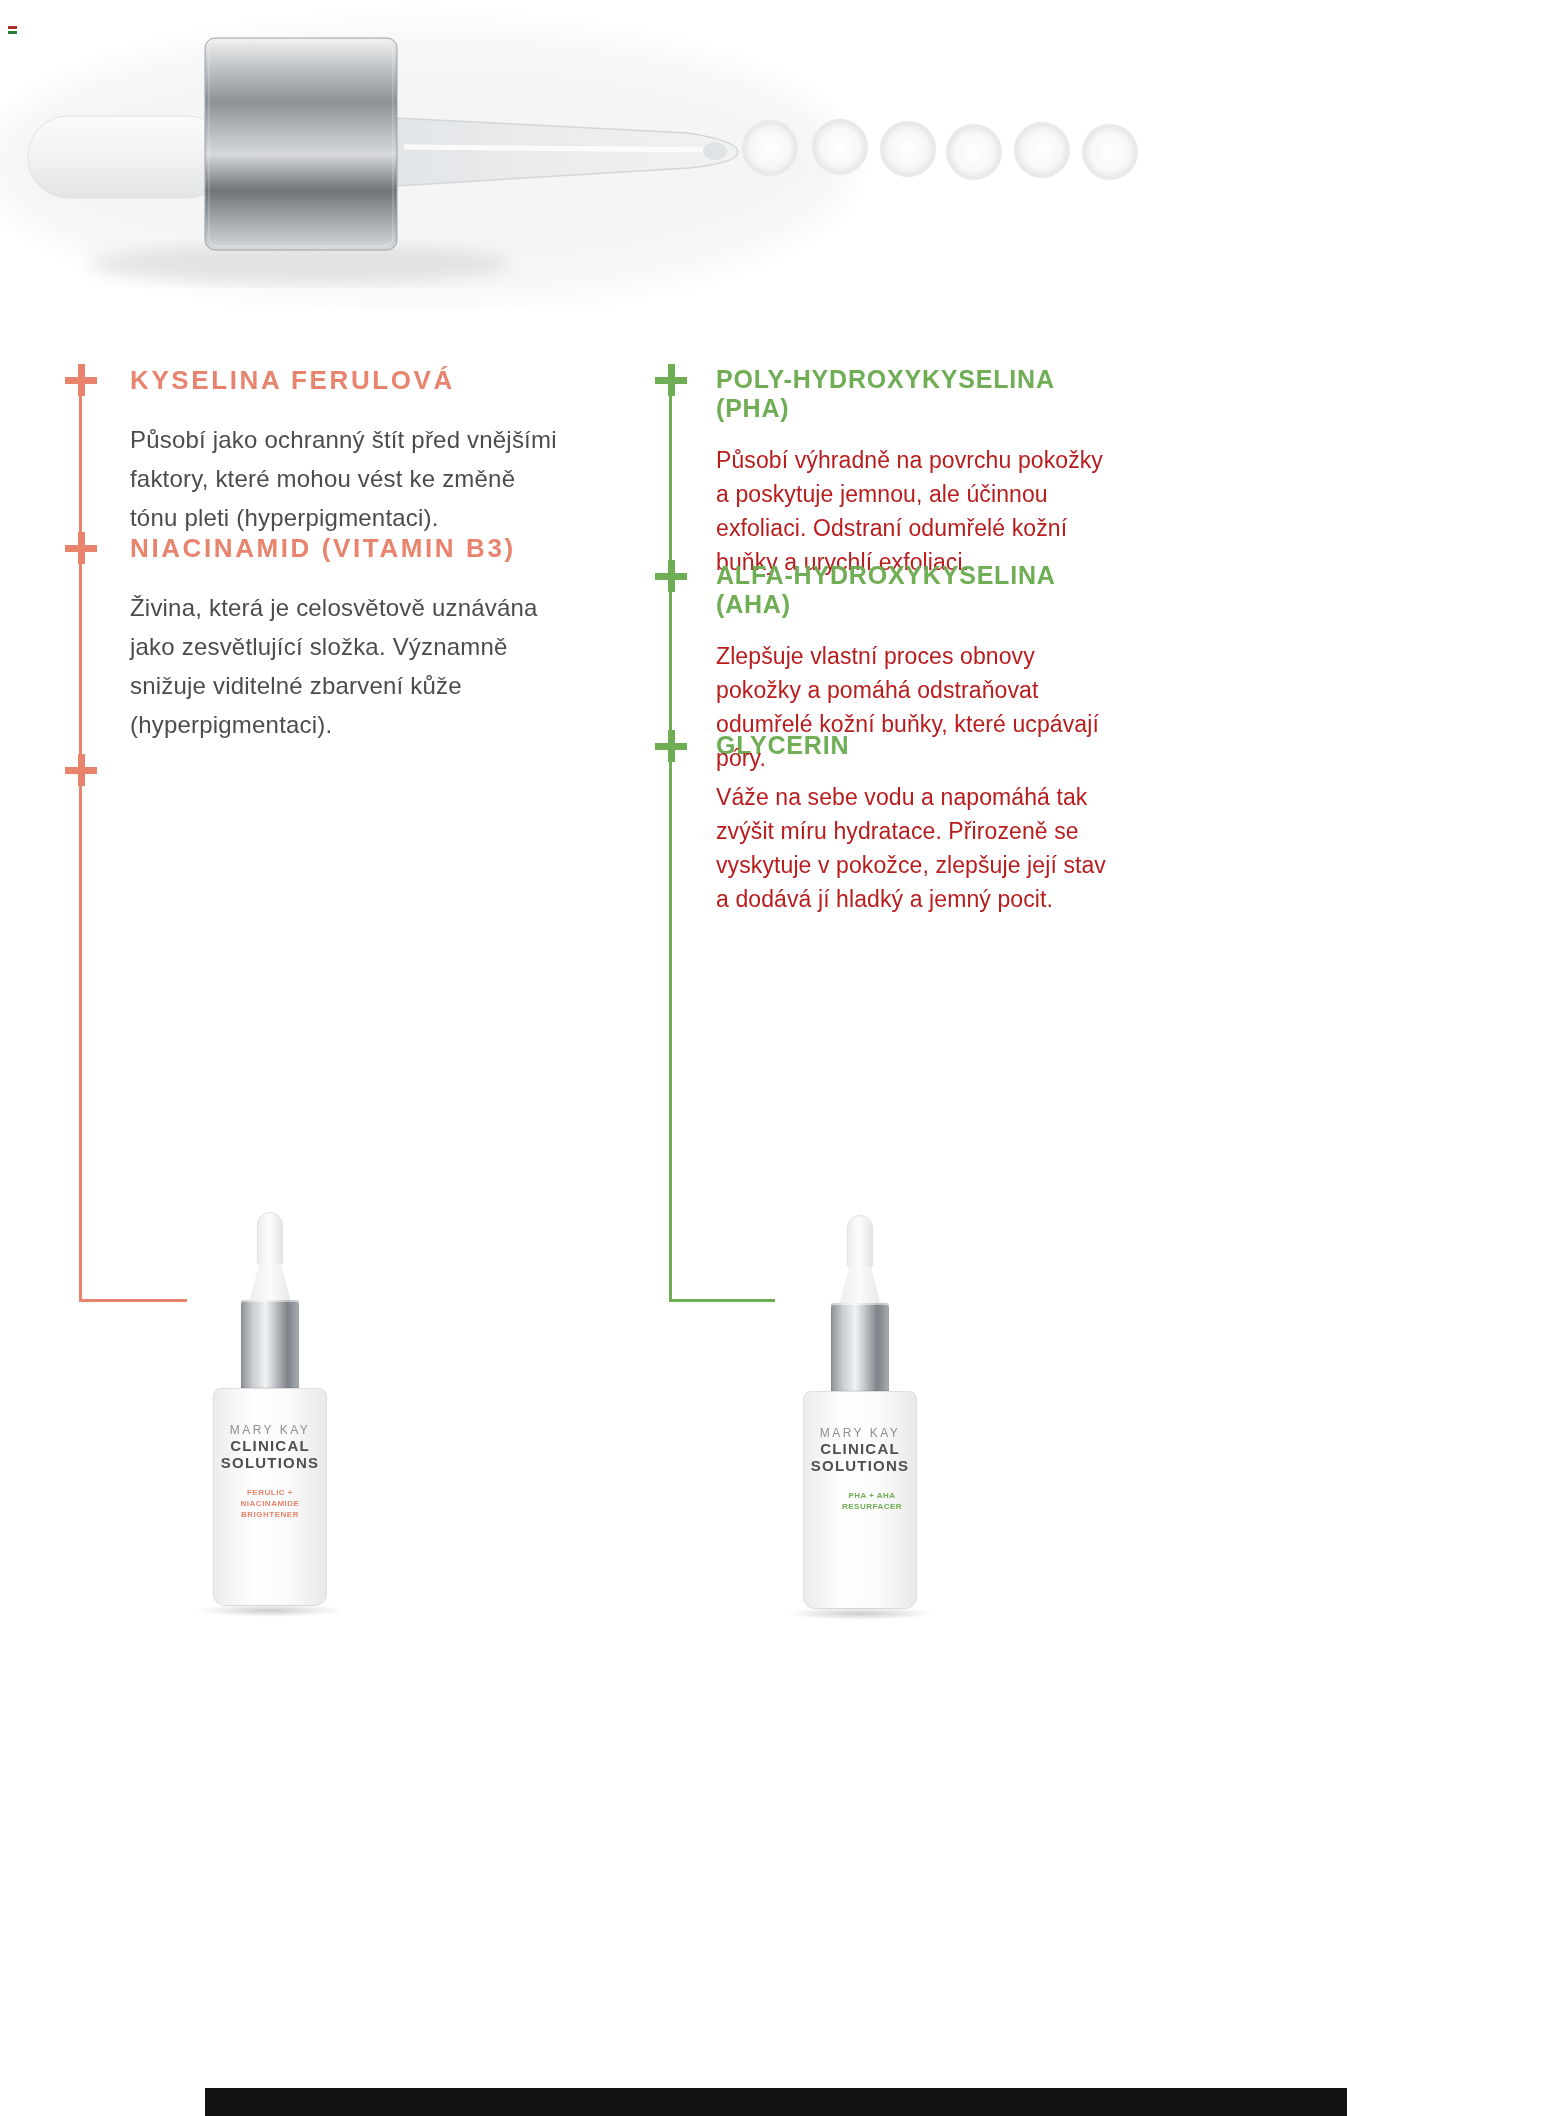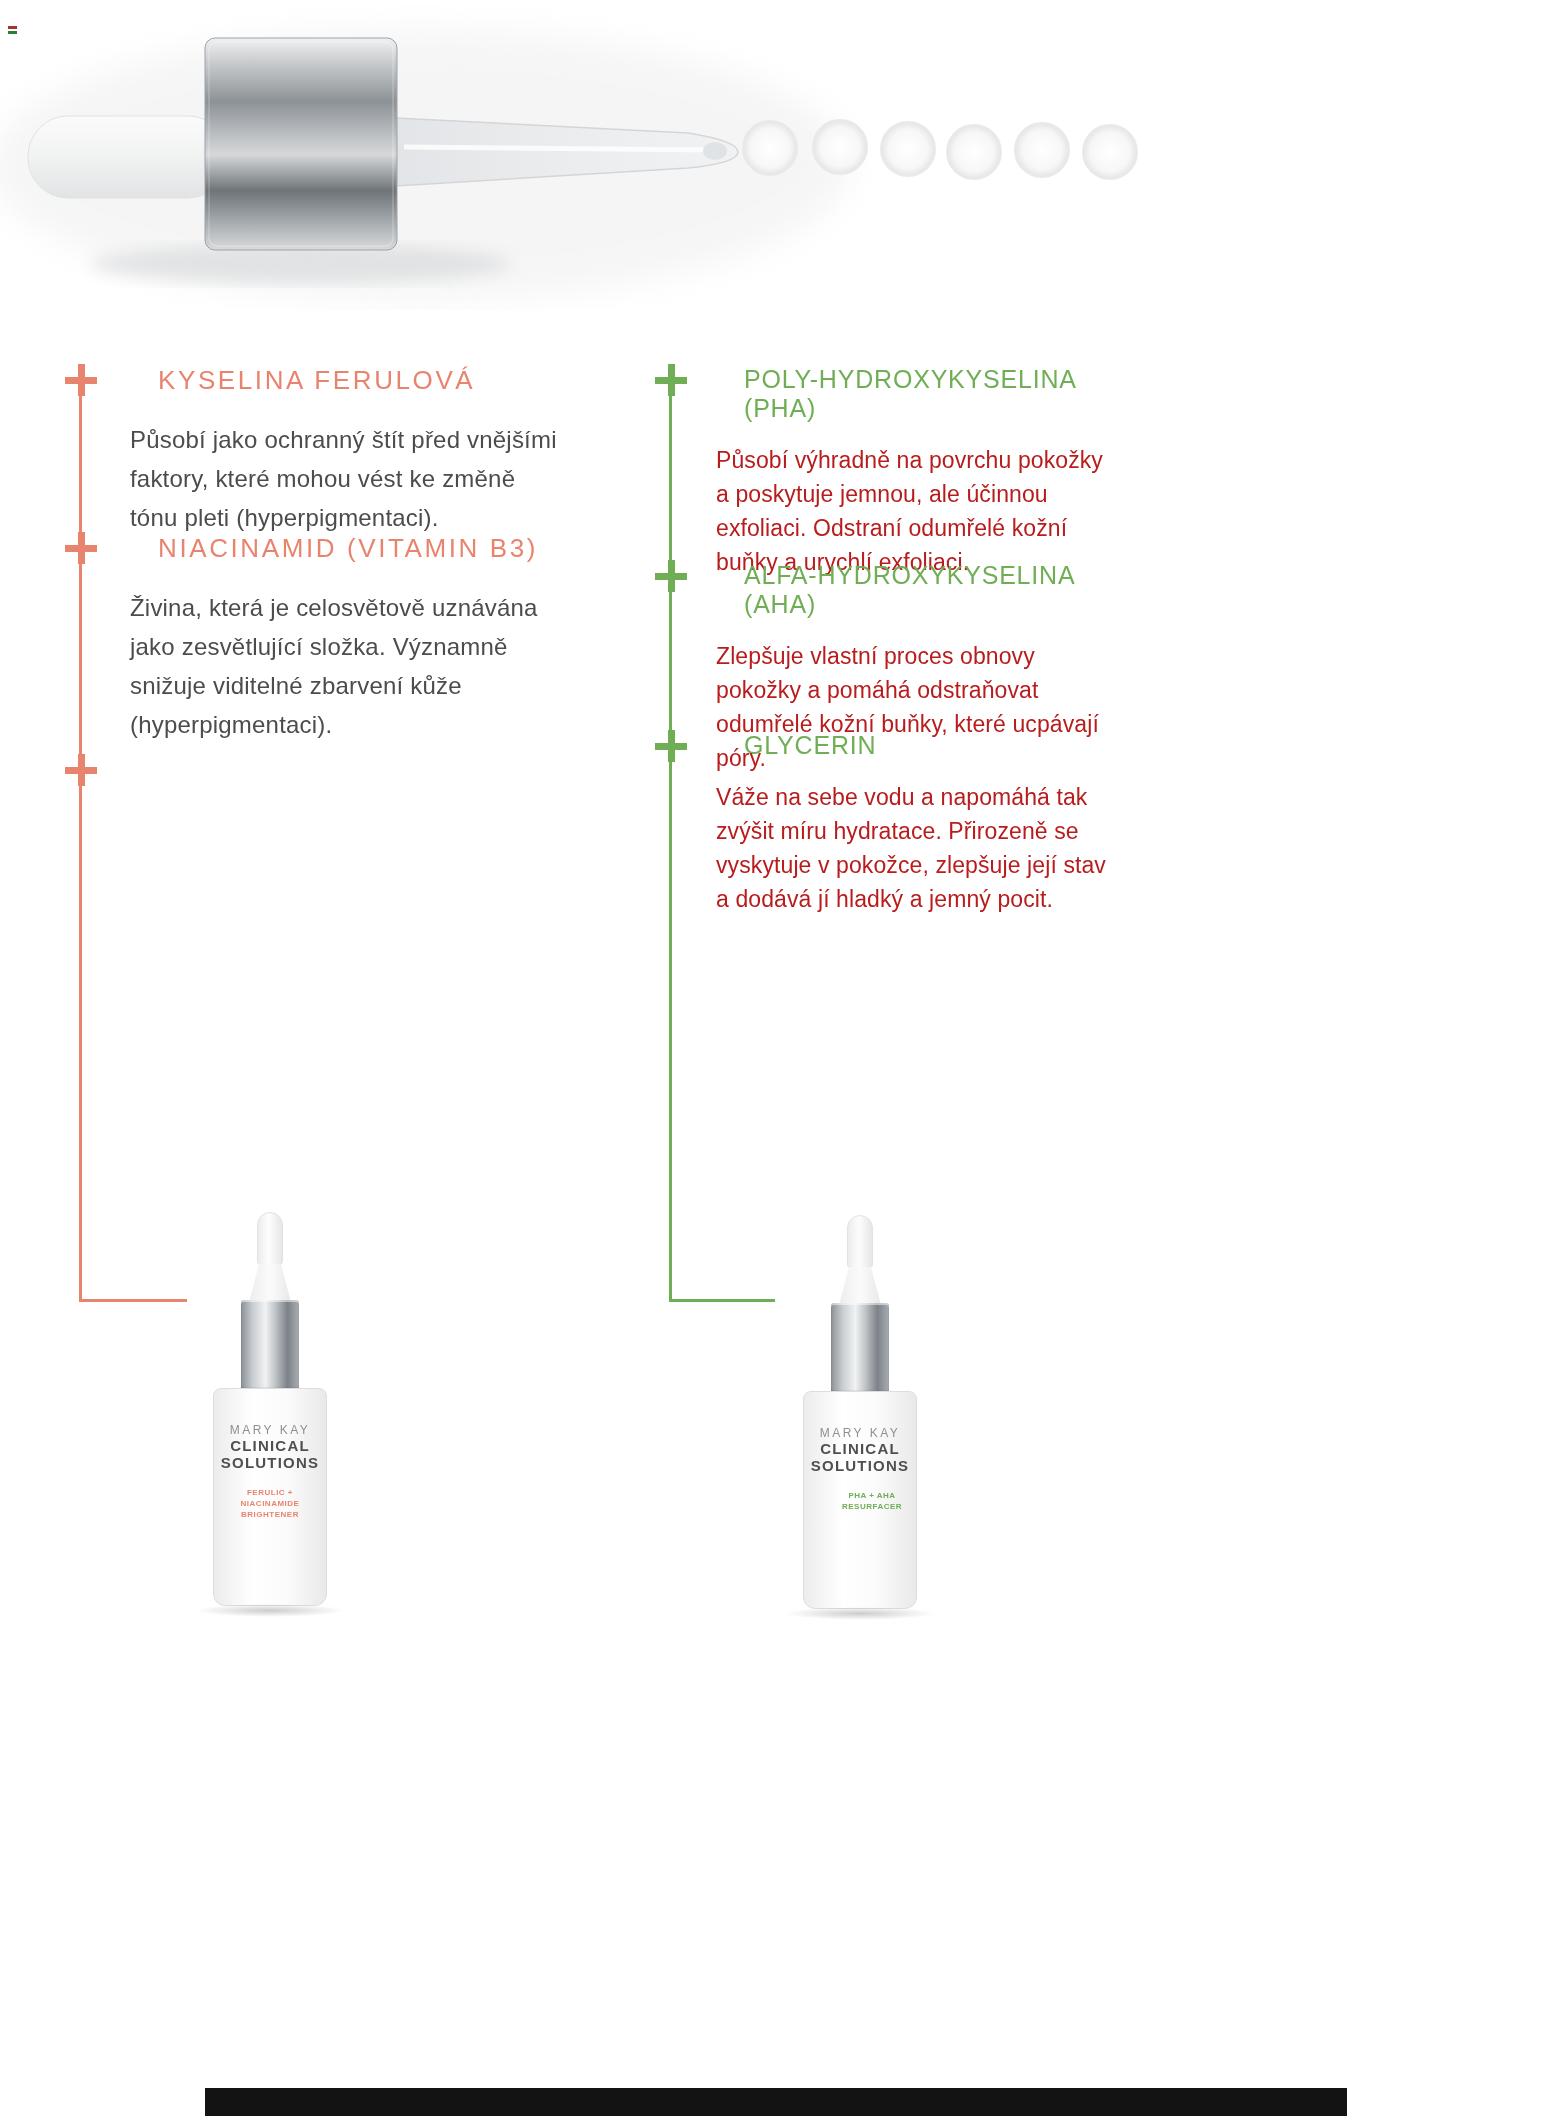--- a/index.html
+++ b/index.html
@@ -23,21 +23,21 @@
   .green-bg { background:var(--green,#6FAE55); }
 
   
   .plus { width:32px; height:32px; }
   .plus::before { content:""; position:absolute; left:0; top:13px; width:32px; height:7px; background:currentColor; }
   .plus::after  { content:""; position:absolute; left:13px; top:0; width:7px; height:32px; background:currentColor; }
   .plus.coral { color:var(--coral,#E8846E); }
   .plus.green { color:var(--green,#6FAE55); }
 
   
-  .ingredient h2 { font-size:26px; font-weight:400; letter-spacing:2.6px; margin-bottom:24px;margin-left:28px; }
+  .ingredient h2 { font-size:26px; font-weight:700; letter-spacing:2.6px; margin-bottom:24px; }
   .ingredient p  { font-size:24px; line-height:39px; color:#4c4c4c; letter-spacing:0.2px; }
   .ingredient.left  h2 { color:var(--coral,#E8846E); }
   .ingredient.right h2 { color:var(--green,#6FAE55); font-size:25px; letter-spacing:0.8px; margin-bottom:20px; }
   .ingredient.right p  { font-size:23px; line-height:34px; color:#b91c1c; letter-spacing:0.1px; }
 
   
   .bottle { width:130px; height:410px; }
   .bottle .bulb {
     position:absolute; left:52px; top:0; width:26px; height:54px;
     border-radius:13px 13px 5px 5px;

